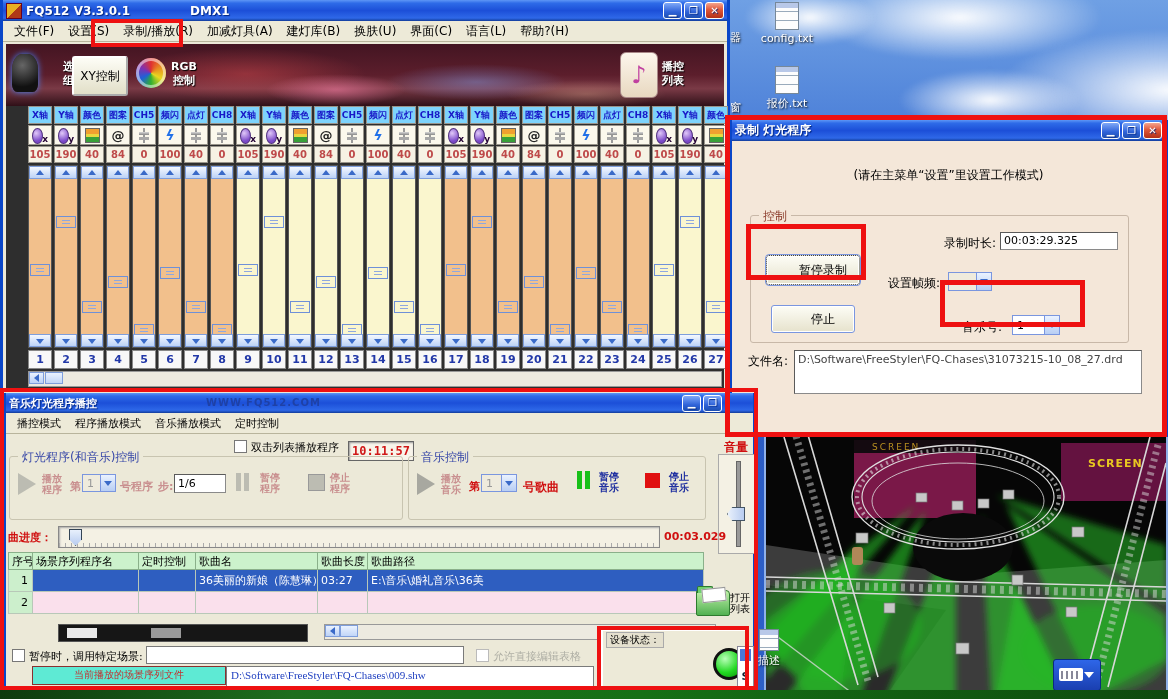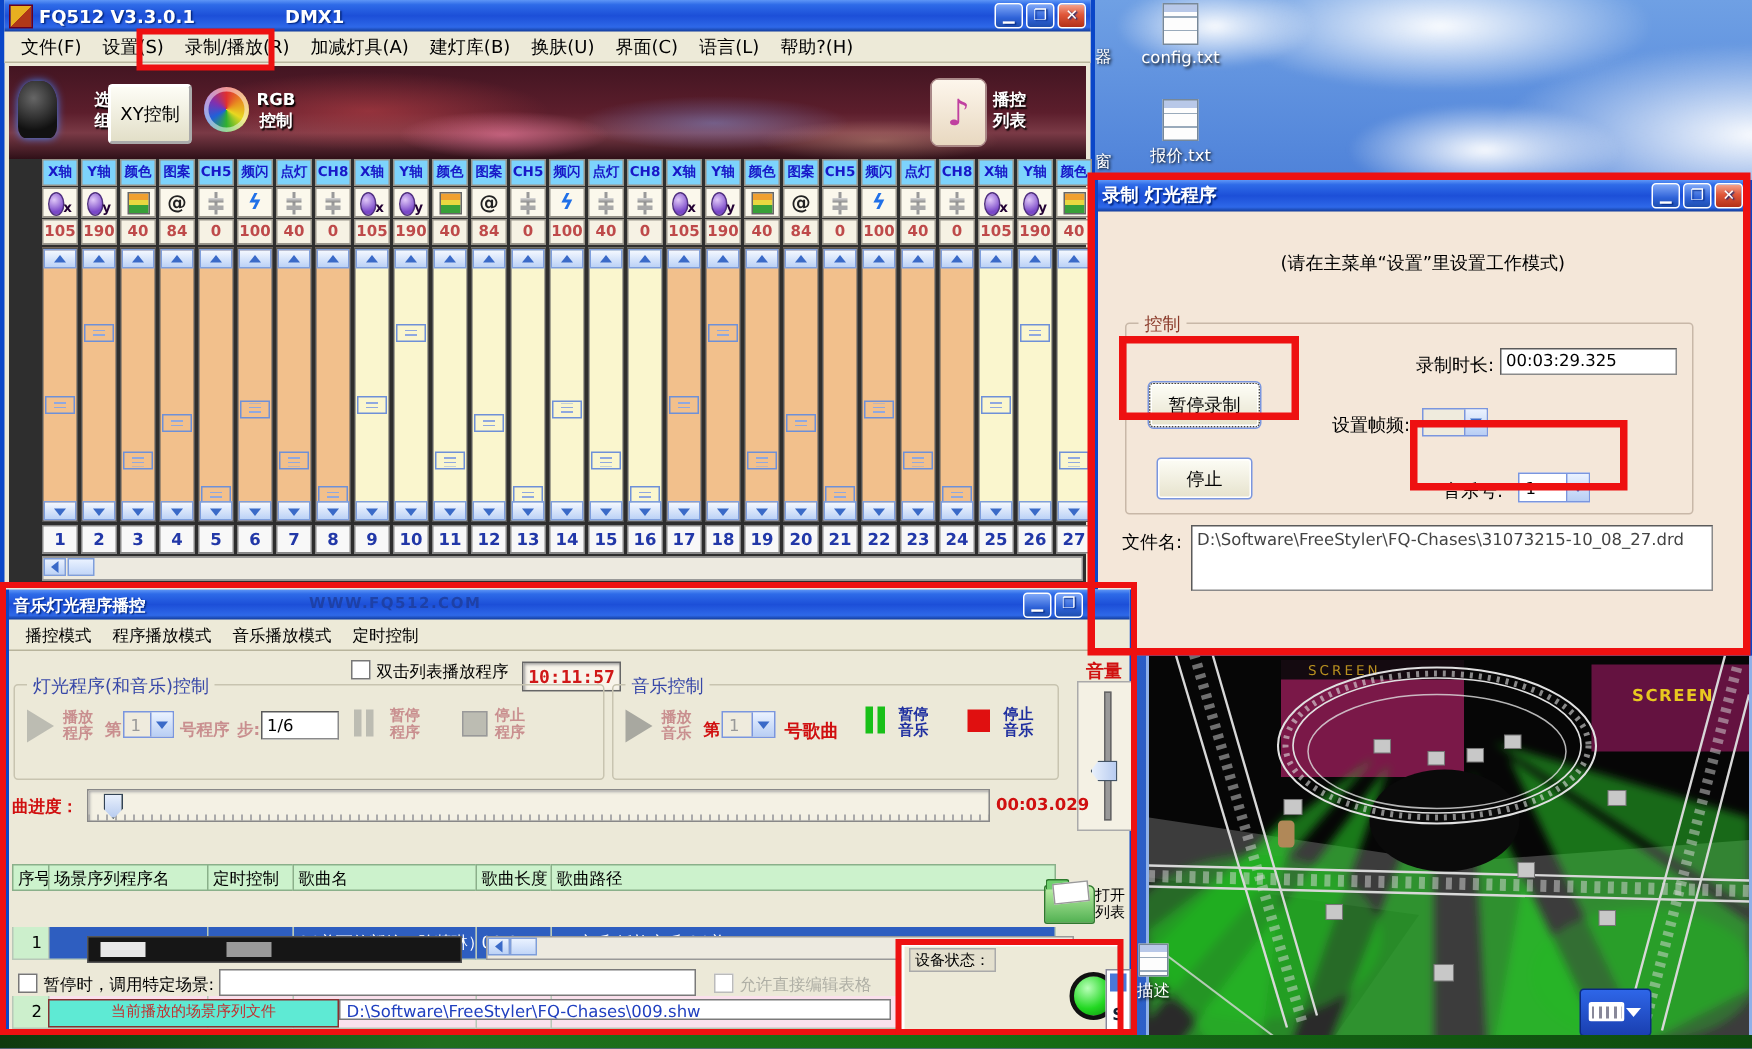--- a/index.html
+++ b/index.html
@@ -63,21 +63,21 @@
   .ic-strobe{font-size:14px;font-weight:bold;font-style:italic;color:#2070E8;line-height:1;}
   .ic-fader{position:relative;width:12px;height:15px;}
   .ic-fader::before{content:"";position:absolute;left:5px;top:0;bottom:0;width:2px;background:#999;}
   .ic-fader::after{content:"";position:absolute;left:1px;top:4px;width:10px;height:3px;background:linear-gradient(#D8D8D8,#888);box-shadow:0 5px 0 #A8A8A8;}
   
   #recdlg{left:729px;top:120px;width:439px;height:317px;z-index:20;background:#F4E7D9;}
   #recdlg .body{position:relative;width:100%;height:calc(100% - 21px);font-size:12px;color:#000;}
   .hint{position:absolute;left:0;right:0;top:26px;text-align:center;font-size:12px;}
   .groupbox{position:absolute;border:1px solid #C8B8A8;border-radius:3px;}
   .grouplab{position:absolute;top:-8px;left:8px;background:#F4E7D9;padding:0 4px;color:#8A3A2A;font-size:12px;}
-  .xpbtn{position:absolute;background:linear-gradient(180deg,#FDFDF6,#E6E2CC);border:1px solid #7A96DF;border-radius:3px;font-size:12px;color:#000;display:flex;align-items:center;justify-content:center;box-shadow:inset 0 0 0 1px #fff;}
+  .xpbtn{position:absolute;background:linear-gradient(180deg,#FDFDF6,#E6E2CC);border:1px solid #7A96DF;border-radius:3px;font-size:12px;color:#000;display:flex;align-items:center;justify-content:center;box-shadow:inset 0 0 0 1px #fff;padding-left:20px;}
   .sunken{background:#fff;border:1px solid #8A8A8A;border-top-color:#5A5A5A;border-left-color:#5A5A5A;box-sizing:border-box;font-size:11px;}
   .combo{position:absolute;display:flex;box-sizing:border-box;border:1px solid #7A96DF;background:#fff;font-size:11px;align-items:center;padding-left:4px;}
   .combo .arr{margin-left:auto;width:14px;align-self:stretch;background:linear-gradient(180deg,#EAF2FF,#B8CEF4);border-left:1px solid #7A96DF;display:flex;align-items:center;justify-content:center;}
   .combo .arr::after{content:"";border:4px solid transparent;border-top:5px solid #3A6AC8;margin-bottom:-4px;}
   .combo.disabled{background:#EFEBDD;color:#999;}
   .lbl{position:absolute;font-size:12px;color:#000;white-space:nowrap;}
   .note{position:absolute;left:38px;right:14px;top:267px;font-size:11px;line-height:15px;color:#000;}
   
   #playwin{left:3px;top:393px;width:753px;height:297px;z-index:25;}
   #playwin .titlebar{height:20px;font-size:11px;}
@@ -95,21 +95,21 @@
   .stopsq{display:inline-block;width:15px;height:15px;}
   .two{display:inline-block;width:24px;line-height:11px;font-size:10px;vertical-align:middle;}
   .volpanel{position:absolute;left:712px;top:20px;width:37px;height:98px;background:#F4F1E4;border:1px solid #AAA;}
   .voltrack{position:absolute;left:17px;top:6px;bottom:6px;width:3px;background:#999;border:1px solid #666;}
   .volthumb{position:absolute;left:8px;top:52px;width:16px;height:12px;background:linear-gradient(90deg,#E8F0FC,#B8CCF0);border:1px solid #456;clip-path:polygon(0 50%,30% 0,100% 0,100% 100%,30% 100%);}
   .progbox{position:absolute;left:52px;top:92px;width:600px;height:20px;background:#F4F1E4;border:1px solid #888;box-shadow:inset 1px 1px 2px #AAA;
     background-image:repeating-linear-gradient(90deg,#AAA 0 1px,transparent 1px 6px);background-size:100% 4px;background-position:0 100%;background-repeat:no-repeat;}
   .progthumb{position:absolute;left:10px;top:2px;width:11px;height:15px;background:linear-gradient(180deg,#E8F0FC,#B8CCF0);border:1px solid #345;clip-path:polygon(0 0,100% 0,100% 60%,50% 100%,0 60%);}
   
   #ptable{position:absolute;left:2px;top:118px;width:696px;}
-  .thead,.trow{display:flex;margin-top:24px;}
+  .thead,.trow{display:flex;}
   .th{background:#CCF2CC;border:1px solid #8AB08A;border-right:none;font-size:11px;color:#000;height:18px;line-height:17px;padding-left:3px;box-sizing:border-box;overflow:hidden;white-space:nowrap;}
   .th:last-child{border-right:1px solid #8AB08A;}
   .td{height:22px;line-height:21px;font-size:11px;border:1px solid #B8C8B8;border-top:none;border-right:none;box-sizing:border-box;padding-left:3px;overflow:hidden;white-space:nowrap;}
   .td:last-child{border-right:1px solid #B8C8B8;}
   .c-no{flex:0 0 24px;} .c-prog{flex:0 0 106px;} .c-timer{flex:0 0 57px;} .c-song{flex:0 0 122px;} .c-len{flex:0 0 50px;} .c-path{flex:1;}
   .trow.sel .td{background:#2E5EC0;color:#fff;}
   .trow.alt .td{background:#FAE0EC;color:#333;}
   .trow .td.c-no{background:#CCEFCC;color:#000;text-align:right;padding-right:4px;}
   .folder{position:absolute;left:690px;top:156px;width:32px;height:24px;background:linear-gradient(180deg,#BFF0A8,#52B152);border:1px solid #2E7A2E;border-radius:2px 4px 2px 2px;}
   .folder::before{content:"";position:absolute;left:0;top:-5px;width:14px;height:6px;background:#6FCF6F;border:1px solid #2E7A2E;border-bottom:none;border-radius:2px 2px 0 0;}
@@ -756,21 +756,21 @@
 
       <div style="position:absolute;left:6px;top:215px;">
         <span class="cb"></span><span>暂停时，调用特定场景:</span>
       </div>
       <div class="filefield" style="left:140px;top:212px;width:318px;height:18px;"></div>
       <div style="position:absolute;left:470px;top:215px;color:#AFAFA5;">
         <span class="cb" style="border-color:#BBB;"></span><span>允许直接编辑表格</span>
       </div>
 
       <div class="maroonlab">当前播放的场景序列文件</div>
-      <div class="filefield" style="left:220px;top:232px;width:368px;height:14px;color:#2040C0;">D:\Software\FreeStyler\FQ-Chases\009.shw</div>
+      <div class="filefield" style="left:220px;top:232px;width:368px;height:34px;color:#2040C0;font-family:Liberation Serif, serif;">D:\Software\FreeStyler\FQ-Chases\009.shw</div>
     </div>
   </div>
 
   <div id="devpanel">
     <span class="tab">设备状态：</span>
     <div id="devled"></div>
   </div>
 
   <div class="sicon">S</div>
   <div class="d-desc">

